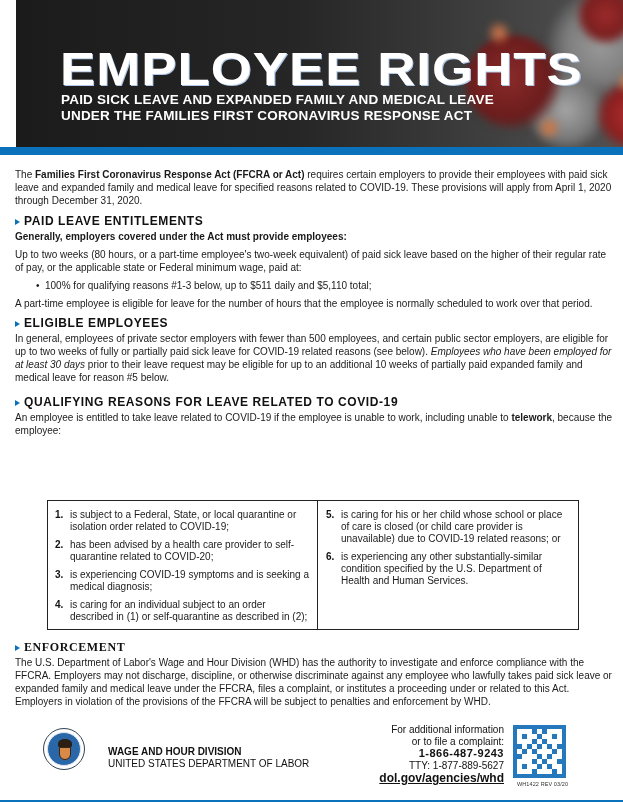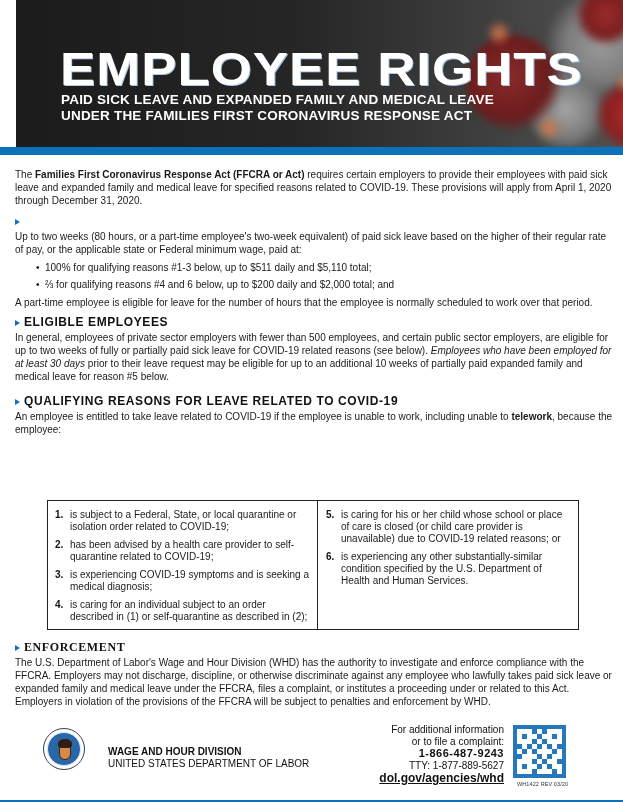--- a/index.html
+++ b/index.html
@@ -104,25 +104,26 @@
     <div>UNDER THE FAMILIES FIRST CORONAVIRUS RESPONSE ACT</div>
   </div>
 </div>
 <div class="blue-bar"></div>
 
 <div class="content">
   <p class="p"><span>The </span><span class="b">Families First Coronavirus Response Act (FFCRA or Act)</span><span> requires certain employers to provide their employees with paid sick leave and expanded family and medical leave for specified reasons related to COVID-19. These provisions will apply from April 1, 2020 through December 31, 2020.</span></p>
 
   <div class="section-head" style="margin-top:7px;">
     <span class="tri"></span>
-  </div>
+    <span>PAID LEAVE ENTITLEMENTS</span>
+  </div>
+  <p class="p b" style="margin-bottom:5px;">Generally, employers covered under the Act must provide employees:</p>
   <p class="p">Up to two weeks (80 hours, or a part-time employee's two-week equivalent) of paid sick leave based on the higher of their regular rate of pay, or the applicable state or Federal minimum wage, paid at:</p>
   <ul class="bullets">
     <li>100% for qualifying reasons #1-3 below, up to $511 daily and $5,110 total;</li>
-    <li>⅔ for qualifying reasons #4 and 6 below, up to $200 daily and $2,000 total; and</li>
   </ul>
   <p class="p">A part-time employee is eligible for leave for the number of hours that the employee is normally scheduled to work over that period.</p>
 
   <div class="section-head" style="margin-top:6px;">
     <span class="tri"></span>
     <span>ELIGIBLE EMPLOYEES</span>
   </div>
   <p class="p"><span>In general, employees of private sector employers with fewer than 500 employees, and certain public sector employers, are eligible for up to two weeks of fully or partially paid sick leave for COVID-19 related reasons (see below). </span><span class="i">Employees who have been employed for at least 30 days</span><span> prior to their leave request may be eligible for up to an additional 10 weeks of partially paid expanded family and medical leave for reason #5 below.</span></p>
 
   <div class="section-head" style="margin-top:11px;">
@@ -133,21 +134,21 @@
 </div>
 
 <div class="reasons-box">
   <div class="col col-left">
     <div class="reason">
       <span class="num">1.</span>
       <span>is subject to a Federal, State, or local quarantine or isolation order related to COVID-19;</span>
     </div>
     <div class="reason">
       <span class="num">2.</span>
-      <span>has been advised by a health care provider to self-quarantine related to COVID-19;</span>
+      <span>has been advised by a health care provider to self-quarantine related to COVID-20;</span>
     </div>
     <div class="reason">
       <span class="num">3.</span>
       <span>is experiencing COVID-19 symptoms and is seeking a medical diagnosis;</span>
     </div>
     <div class="reason">
       <span class="num">4.</span>
       <span>is caring for an individual subject to an order described in (1) or self-quarantine as described in (2);</span>
     </div>
   </div>

